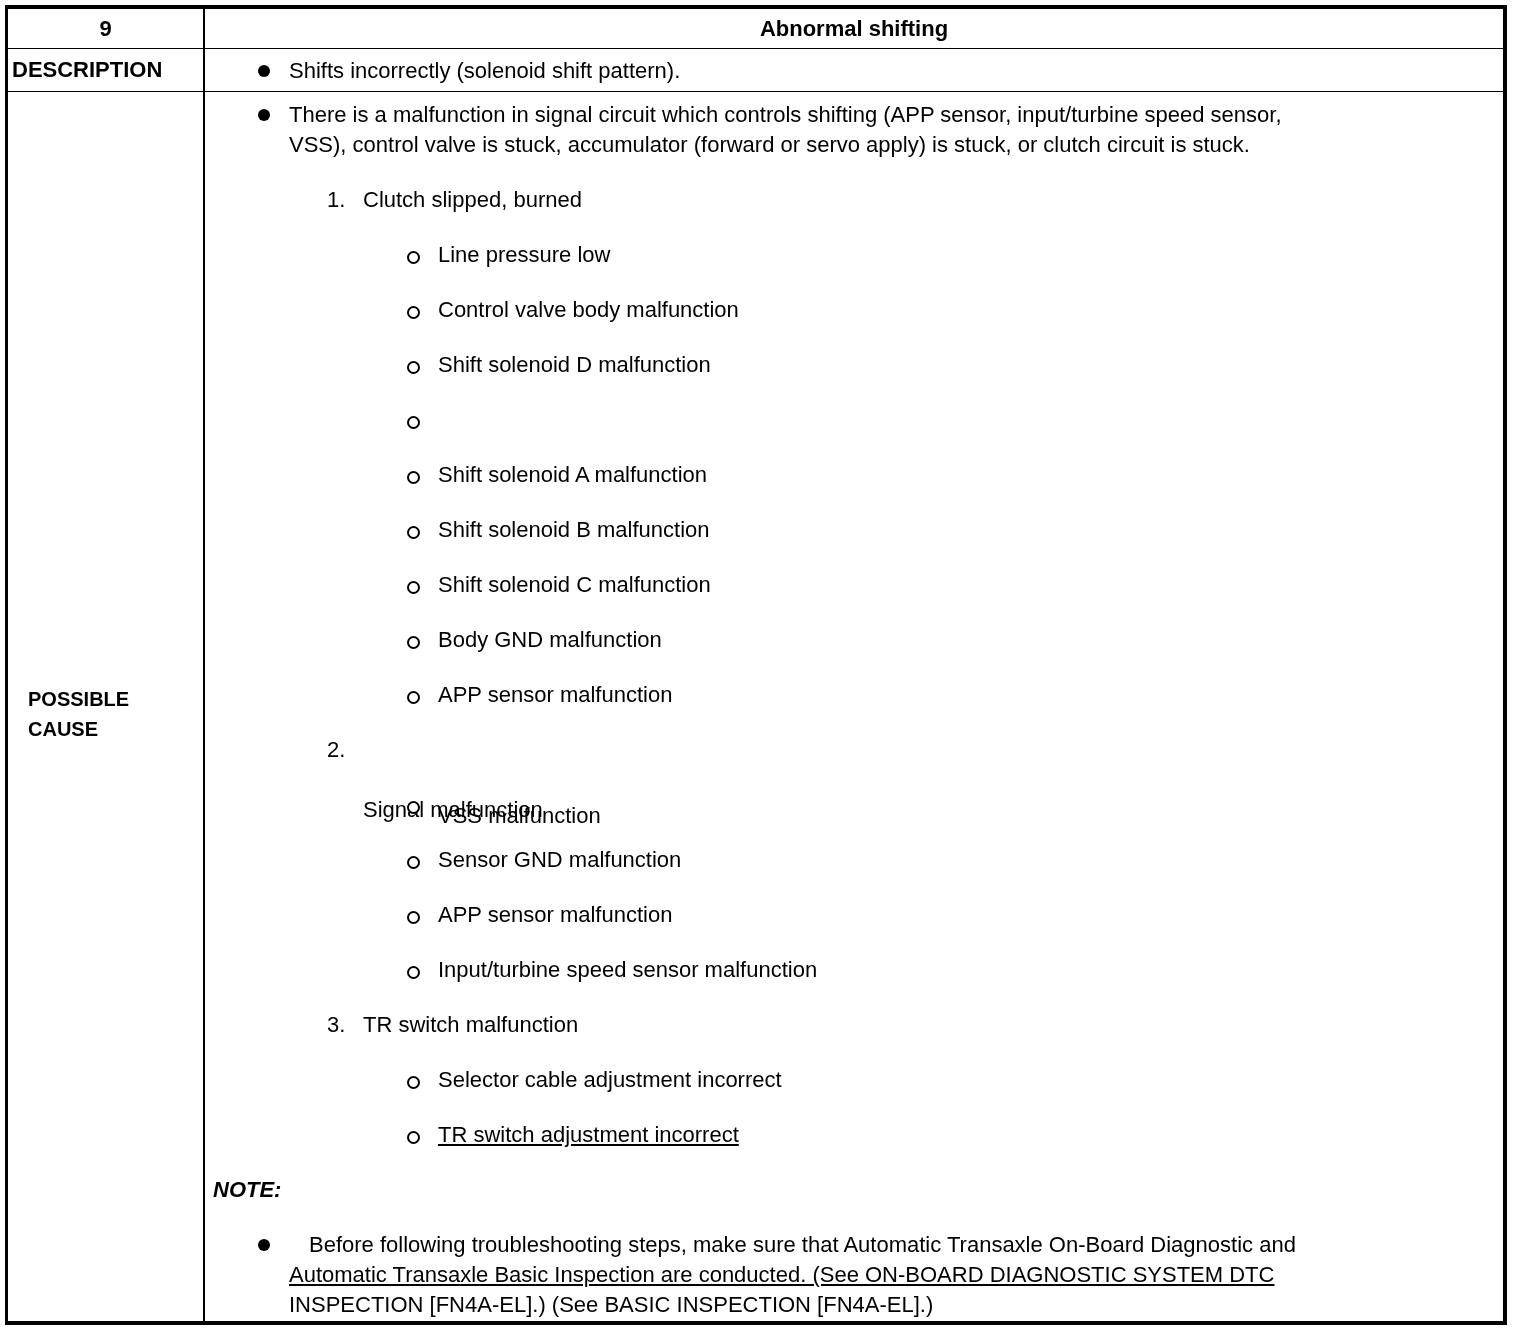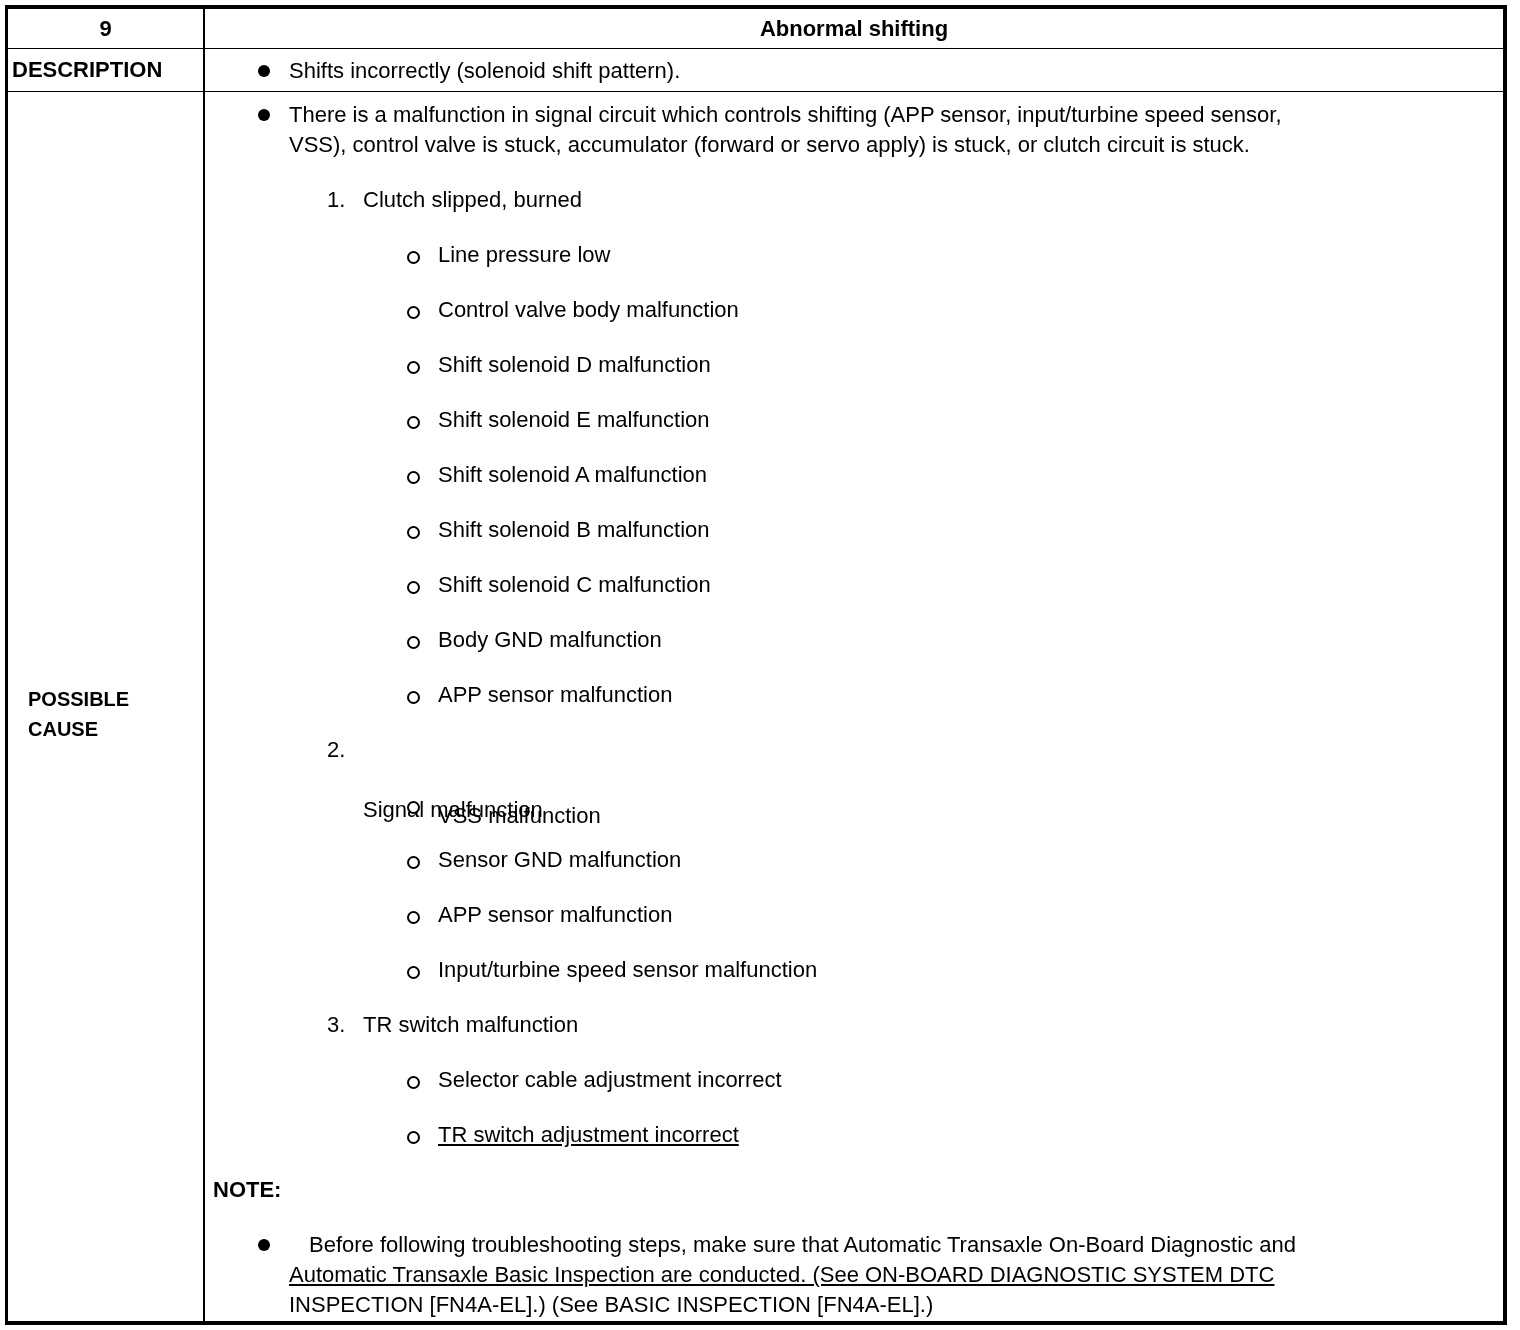--- a/index.html
+++ b/index.html
@@ -77,21 +77,20 @@
       <span class="ring" style="left:202px; top:159px;"></span>
       <span class="txt" style="left:233px; top:148px;">Line pressure low</span>
 
       <span class="ring" style="left:202px; top:214px;"></span>
       <span class="txt" style="left:233px; top:203px;">Control valve body malfunction</span>
 
       <span class="ring" style="left:202px; top:269px;"></span>
       <span class="txt" style="left:233px; top:258px;">Shift solenoid D malfunction</span>
 
       <span class="ring" style="left:202px; top:324px;"></span>
-      <span class="txt" style="left:233px; top:313px;">Shift solenoid E malfunction</span>
 
       <span class="ring" style="left:202px; top:379px;"></span>
       <span class="txt" style="left:233px; top:368px;">Shift solenoid A malfunction</span>
 
       <span class="ring" style="left:202px; top:434px;"></span>
       <span class="txt" style="left:233px; top:423px;">Shift solenoid B malfunction</span>
 
       <span class="ring" style="left:202px; top:489px;"></span>
       <span class="txt" style="left:233px; top:478px;">Shift solenoid C malfunction</span>
 
@@ -118,21 +117,21 @@
 
       <span class="txt" style="left:122px; top:918px;">3.</span>
       <span class="txt" style="left:158px; top:918px;">TR switch malfunction</span>
 
       <span class="ring" style="left:202px; top:984px;"></span>
       <span class="txt" style="left:233px; top:973px;text-align:center;">Selector cable adjustment incorrect</span>
 
       <span class="ring" style="left:202px; top:1039px;"></span>
       <span class="txt" style="left:233px; top:1028px;text-decoration:underline;">TR switch adjustment incorrect</span>
 
-      <span class="note" style="left:8px; top:1083px;">NOTE:</span>
+      <span class="note" style="left:8px; top:1083px;font-style:italic;">NOTE:</span>
 
       <span class="dot" style="left:53px; top:1147px;"></span>
       <span class="txt" style="left:84px; top:1138px;margin-left:20px;">Before following troubleshooting steps, make sure that Automatic Transaxle On-Board Diagnostic and</span>
       <span class="txt" style="left:84px; top:1168px;text-decoration:underline;">Automatic Transaxle Basic Inspection are conducted. (See ON-BOARD DIAGNOSTIC SYSTEM DTC</span>
       <span class="txt" style="left:84px; top:1198px;">INSPECTION [FN4A-EL].) (See BASIC INSPECTION [FN4A-EL].)</span>
 
     </div>
   </div>
 </div>
 

